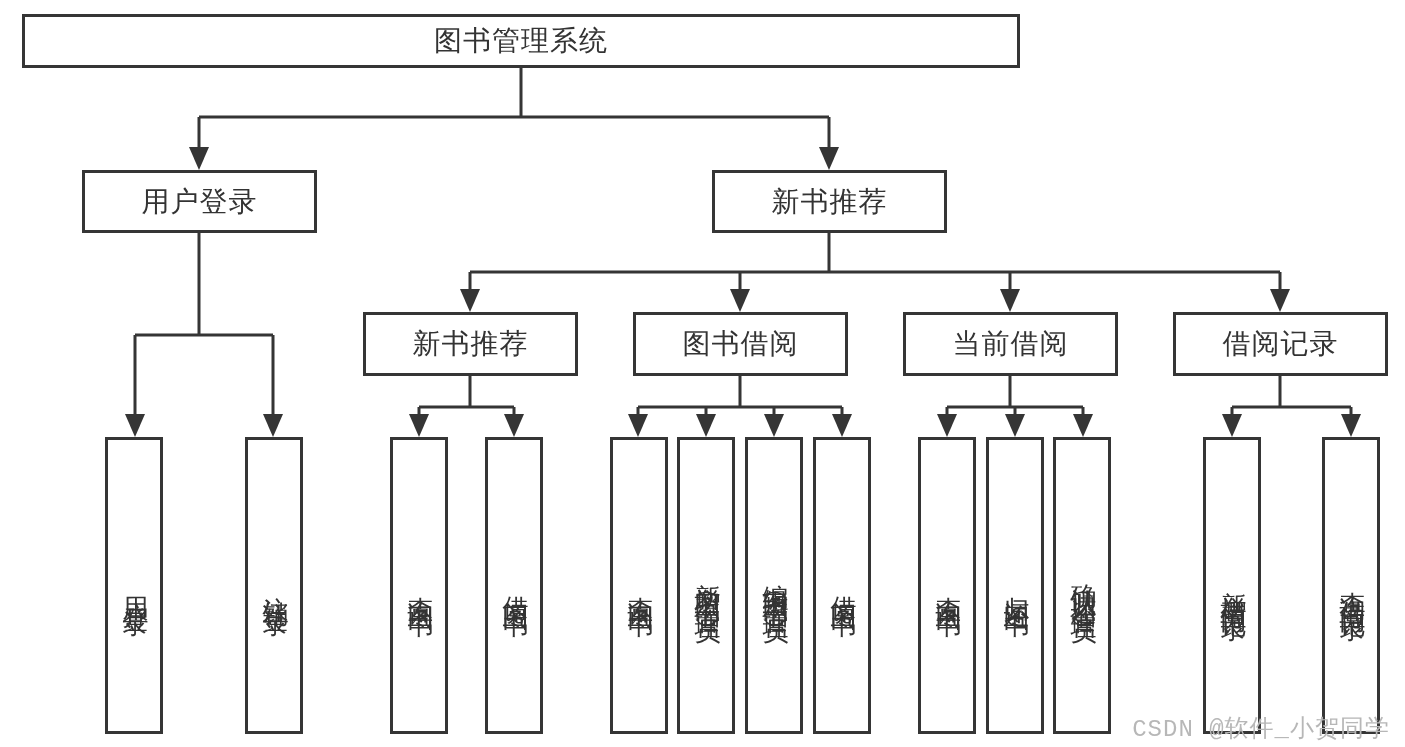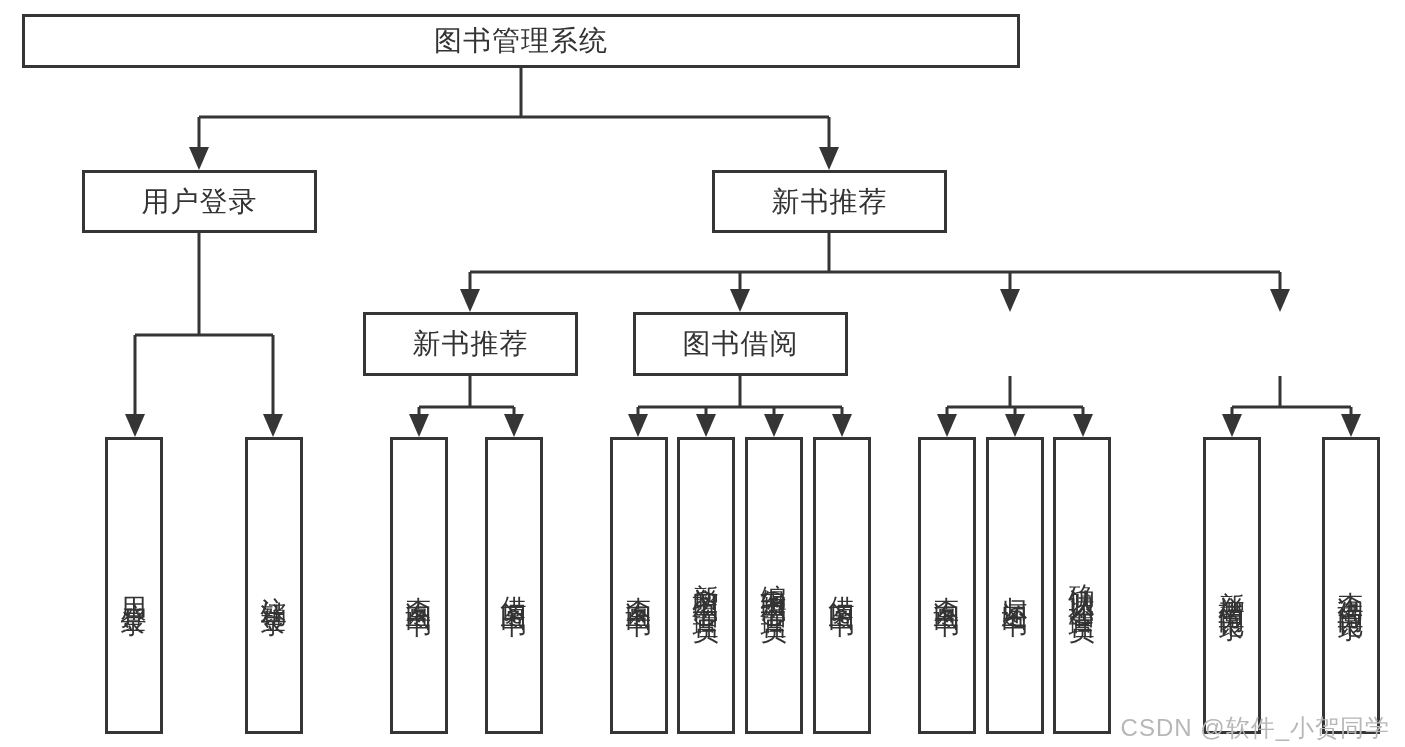--- a/index.html
+++ b/index.html
@@ -9,20 +9,21 @@
     --bg:#ffffff;
   }
   *{margin:0;padding:0;box-sizing:border-box;}
   html,body{background:#fff;}
   body{font-family:"Liberation Sans","DejaVu Sans",sans-serif;}
   .canvas{
     position:relative;
     width:1405px;height:747px;
     background:var(--bg);
     overflow:hidden;
+    font-family:Liberation Mono, monospace;
   }
   #connectors{position:absolute;left:0;top:0;z-index:1;}
   #connectors path{stroke:var(--line);stroke-width:3;fill:none;}
   #connectors polygon{fill:var(--line);stroke:none;}
   .node{
     position:absolute;
     z-index:2;
     border:3px solid var(--line);
     background:var(--bg);
     display:flex;
@@ -105,20 +106,26 @@
   <div class="node" style="left:712px;top:170px;width:235px;height:63px">
     <span class="lbl">新书推荐</span>
   </div>
 
   <div class="node" style="left:363px;top:312px;width:215px;height:64px">
     <span class="lbl">新书推荐</span>
   </div>
   <div class="node" style="left:633px;top:312px;width:215px;height:64px">
     <span class="lbl">图书借阅</span>
   </div>
+  <div class="node" style="left:903px;top:312px;width:215px;height:64px">
+    <span class="lbl">当前借阅</span>
+  </div>
+  <div class="node" style="left:1173px;top:312px;width:215px;height:64px">
+    <span class="lbl">借阅记录</span>
+  </div>
 
   <div class="node vert" style="left:105px;top:437px;width:58px;height:297px">
     <span class="lbl">用户登录</span>
   </div>
   <div class="node vert" style="left:245px;top:437px;width:58px;height:297px">
     <span class="lbl">注销登录</span>
   </div>
 
   <div class="node vert" style="left:390px;top:437px;width:58px;height:297px">
     <span class="lbl">查询图书</span>

